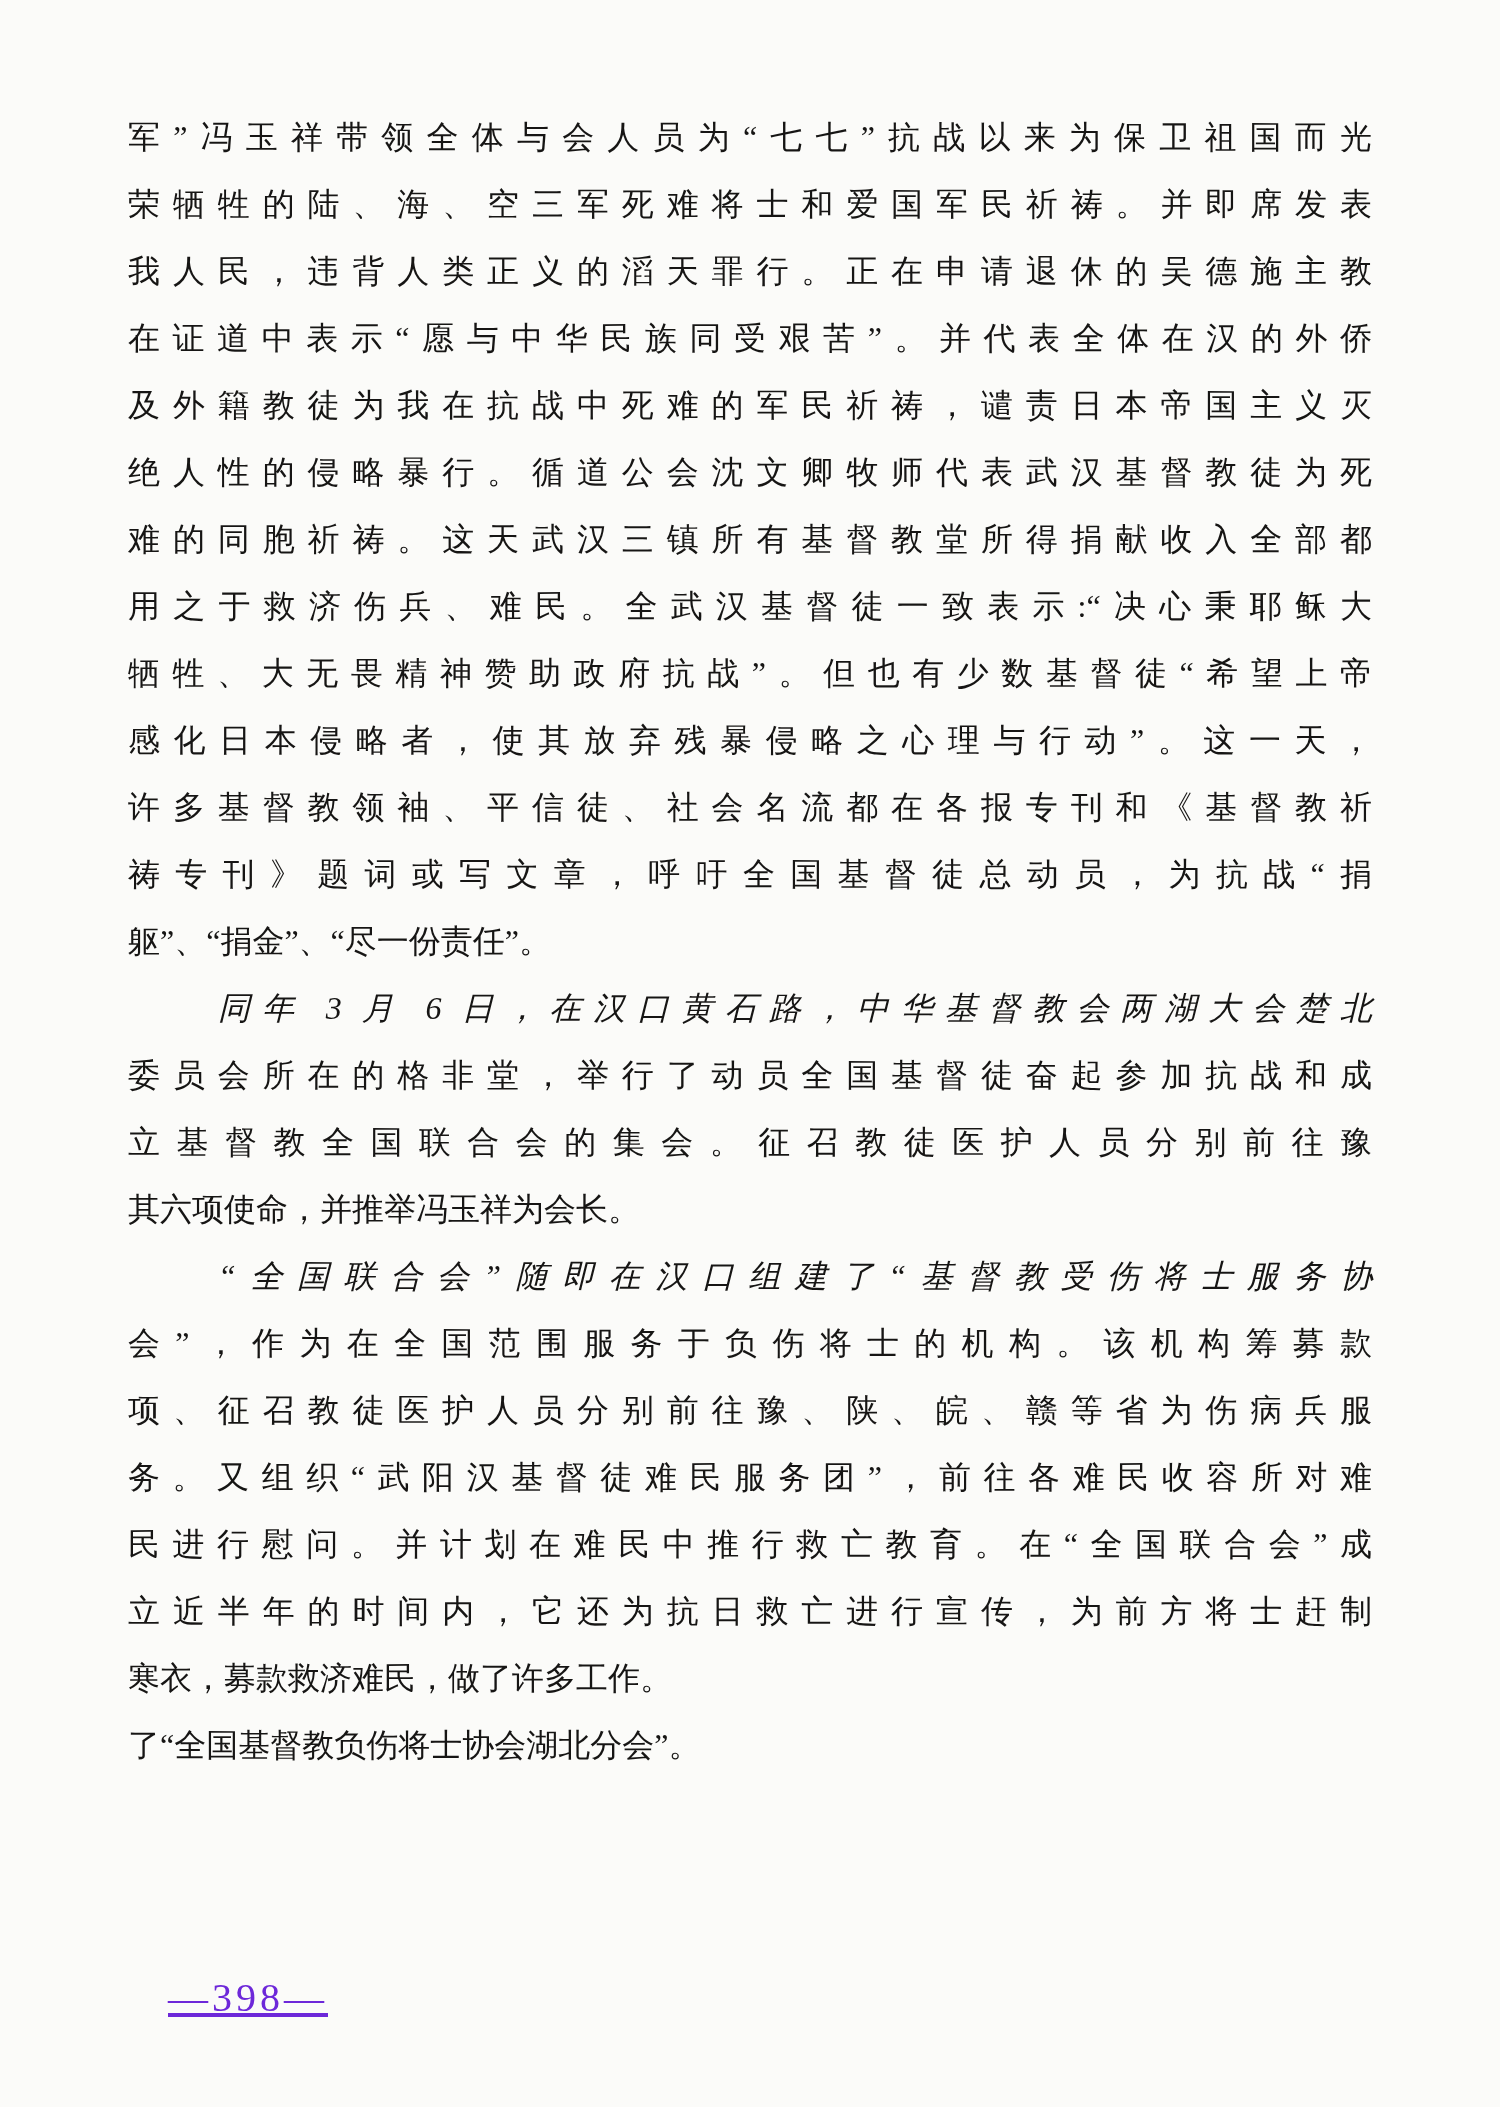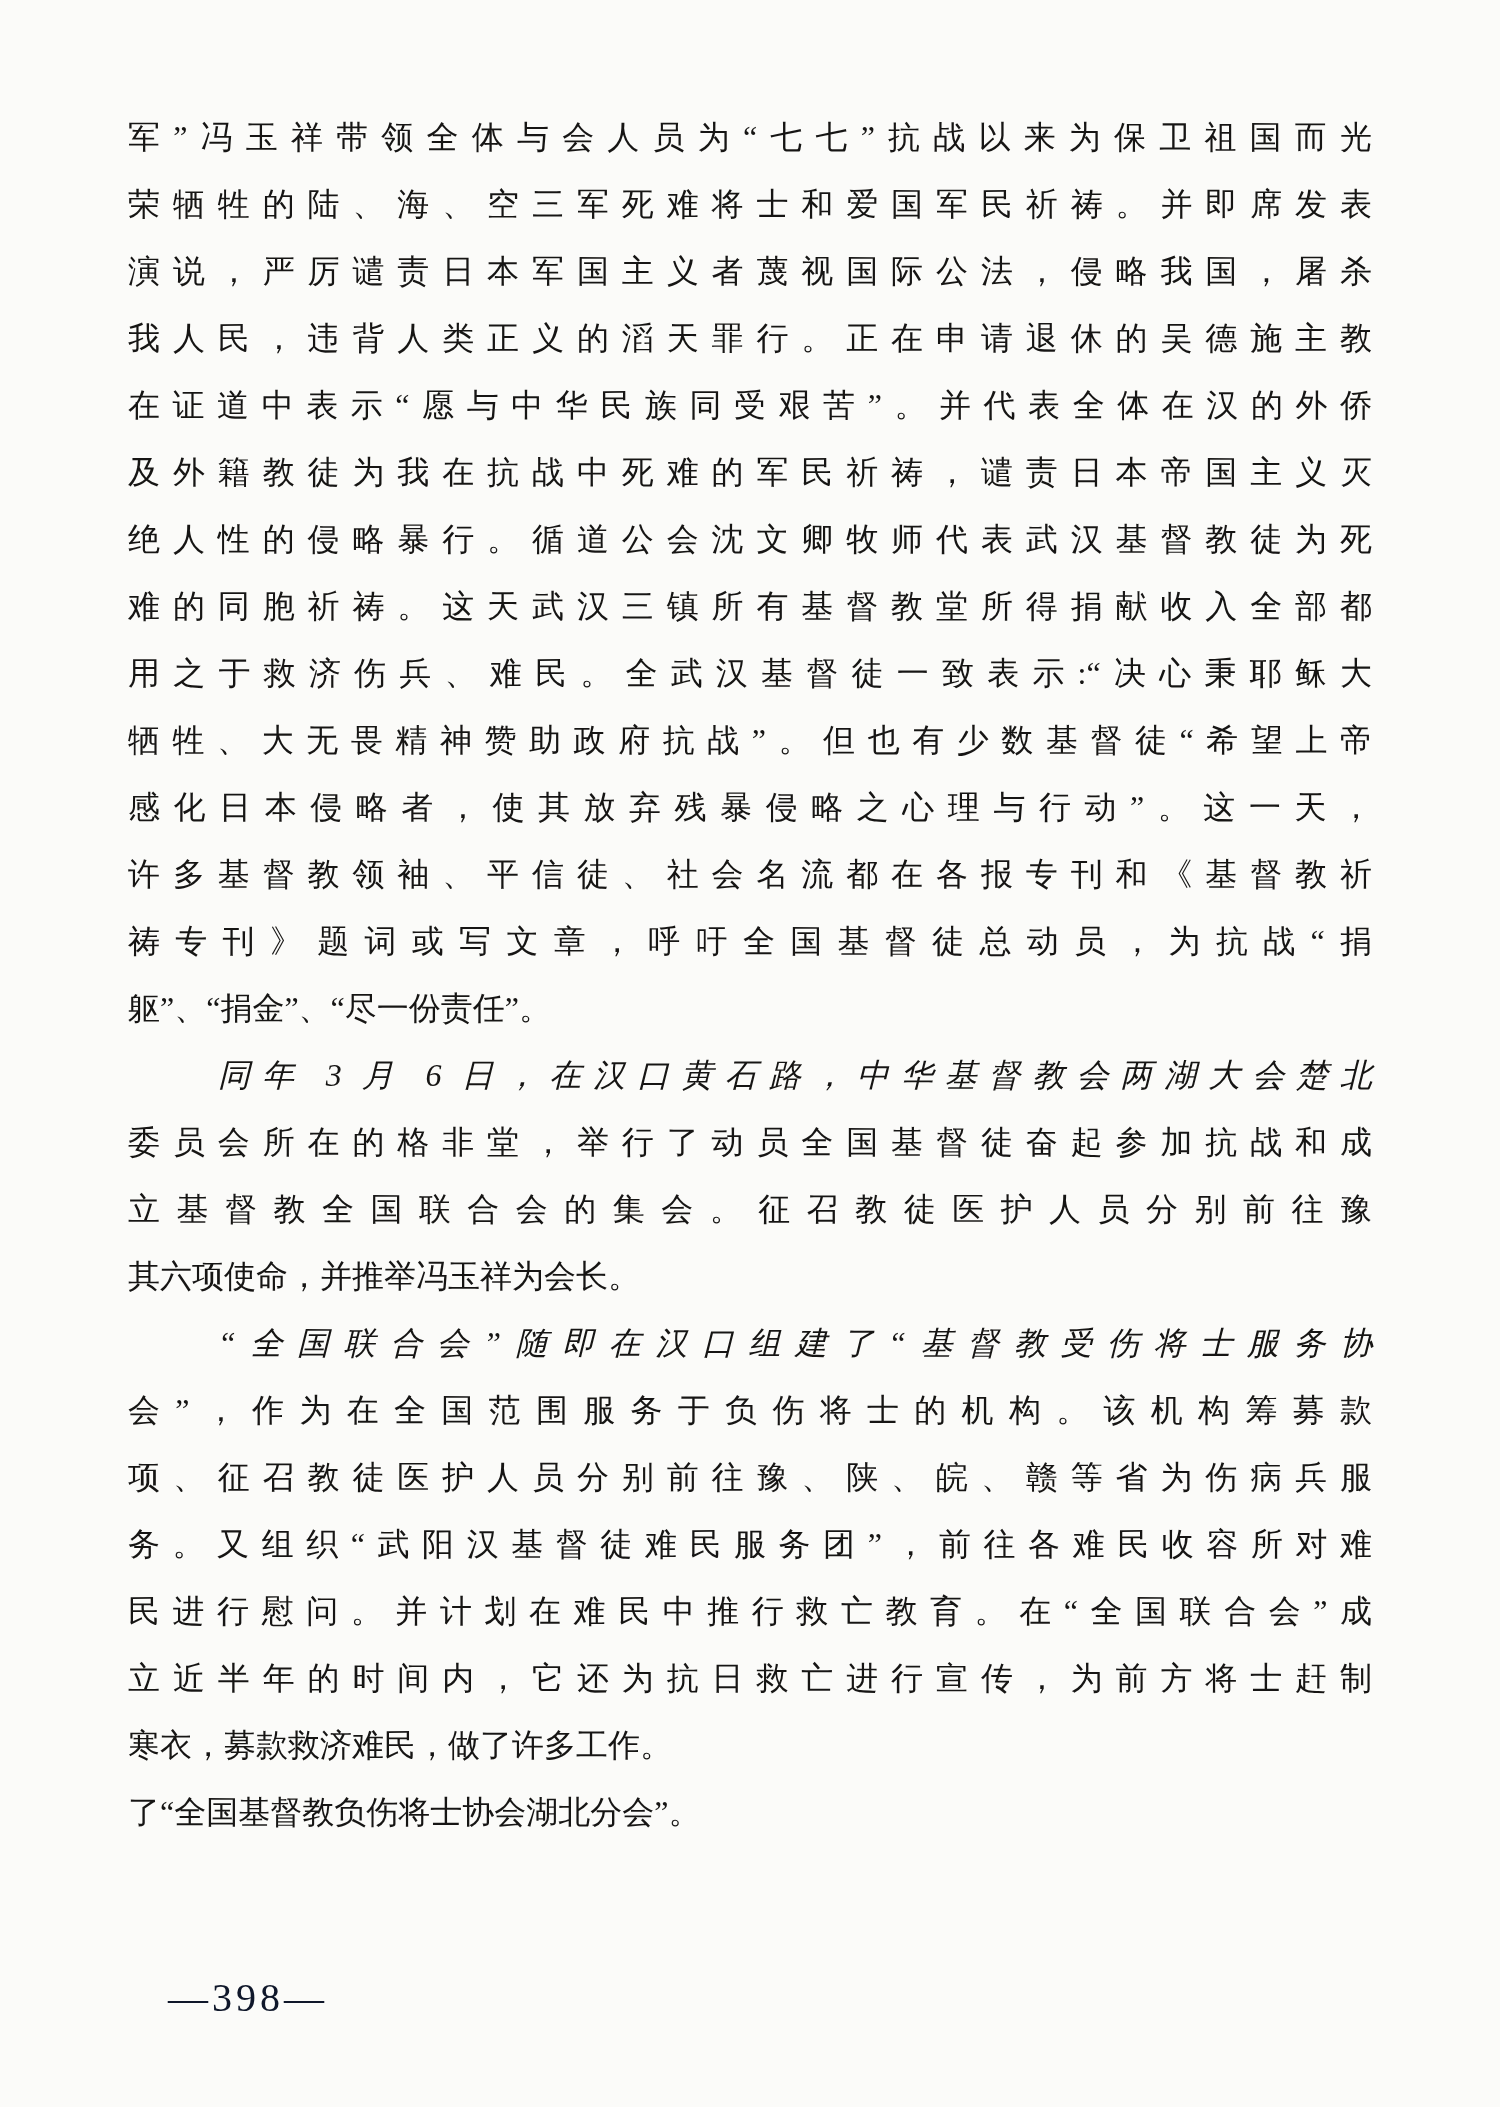--- a/index.html
+++ b/index.html
@@ -37,34 +37,34 @@
   .line.indent {
     padding-left: 90px;
     font-style: italic;
   }
   .page-number {
     position: absolute;
     left: 168px;
     top: 1974px;
     font-size: 40px;
     letter-spacing: 4px;
-    color: #0f172a;
+    color: #6d28d9;
+    text-decoration: underline;
   }
 </style>
 </head>
 <body>
 
 <div class="page">
 
   <div class="text-block">
 
     <div class="para">
       <div class="line">军”冯玉祥带领全体与会人员为“七七”抗战以来为保卫祖国而光</div>
       <div class="line">荣牺牲的陆、海、空三军死难将士和爱国军民祈祷。并即席发表</div>
-      <div class="line">演说，严厉谴责日本军国主义者蔑视国际公法，侵略我国，屠杀</div>
       <div class="line">我人民，违背人类正义的滔天罪行。正在申请退休的吴德施主教</div>
       <div class="line">在证道中表示“愿与中华民族同受艰苦”。并代表全体在汉的外侨</div>
       <div class="line">及外籍教徒为我在抗战中死难的军民祈祷，谴责日本帝国主义灭</div>
       <div class="line">绝人性的侵略暴行。循道公会沈文卿牧师代表武汉基督教徒为死</div>
       <div class="line">难的同胞祈祷。这天武汉三镇所有基督教堂所得捐献收入全部都</div>
       <div class="line">用之于救济伤兵、难民。全武汉基督徒一致表示:“决心秉耶稣大</div>
       <div class="line">牺牲、大无畏精神赞助政府抗战”。但也有少数基督徒“希望上帝</div>
       <div class="line">感化日本侵略者，使其放弃残暴侵略之心理与行动”。这一天，</div>
       <div class="line">许多基督教领袖、平信徒、社会名流都在各报专刊和《基督教祈</div>
       <div class="line">祷专刊》题词或写文章，呼吁全国基督徒总动员，为抗战“捐</div>

